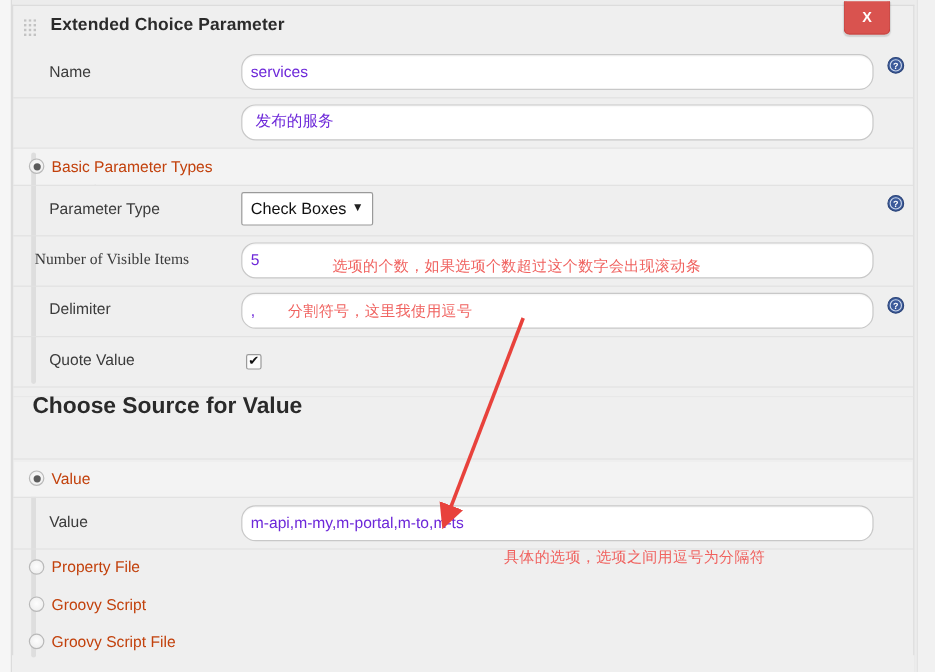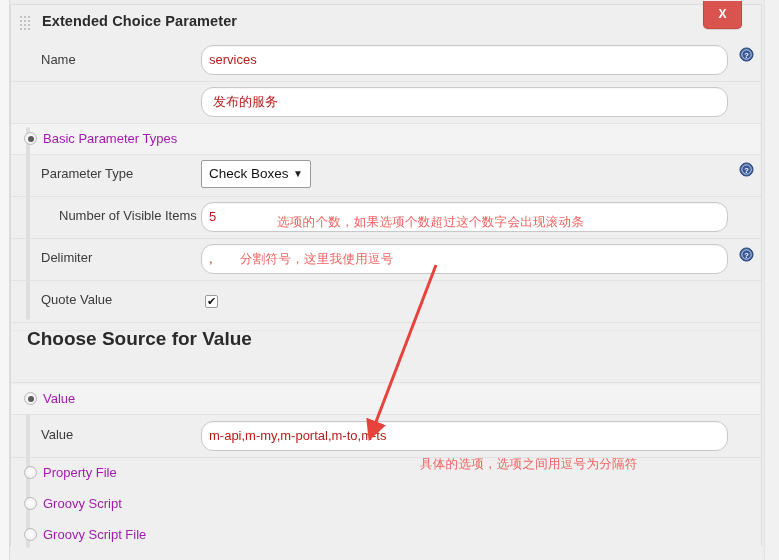--- a/index.html
+++ b/index.html
@@ -99,21 +99,21 @@
     white-space: nowrap;
   }
   .field {
     position: absolute;
     box-sizing: border-box;
     background: #fff;
     border: 1px solid #c8c8c8;
     border-radius: 12px;
     font-family: "Liberation Sans", "DejaVu Sans", sans-serif;
     font-size: 13px;
-    color: #b91c1c;
+    color: #6d28d9;
     padding: 0 7px;
     line-height: 28px;
     height: 30px;
     box-shadow: inset 0 1px 1px rgba(0,0,0,.04);
     overflow: hidden;
     white-space: nowrap;
   }
   .field.cjk { font-family: "DejaVu Sans", sans-serif; font-size: 13px; padding-left: 11px; }
 
   .select-box {
@@ -168,21 +168,21 @@
     background: #fcfcfc;
     border-radius: 2px;
     font-size: 11px;
     line-height: 11px;
     text-align: center;
     color: #111;
   }
   .radio-label {
     position: absolute;
     font-size: 13px;
-    color: #a21caf;
+    color: #c2410c;
     white-space: nowrap;
   }
 
   
   .group-bar {
     position: absolute;
     width: 4px;
     background: #dedede;
     border-radius: 2px;
   }
@@ -296,21 +296,21 @@
   <span class="help-icon" style="left:739px; top:162px;">
     <svg width="15" height="15" viewBox="0 0 16 16">
       <circle cx="8" cy="8" r="7" fill="#3b5a9a" stroke="#2c4478" stroke-width="1"></circle>
       <circle cx="8" cy="8" r="5" fill="none" stroke="#cdd8ea" stroke-width="1"></circle>
       <text x="8" y="11.5" font-size="8" font-family="Liberation Sans, sans-serif" fill="#ffffff" text-anchor="middle" font-weight="bold">?</text>
     </svg>
   </span>
 
   <div class="hr" style="left:11px; top:196px; width:750px;"></div>
 
-  <div class="row-label" style="left:59px; top:208px;">Number of Visible Items</div>
+  <div class="row-label" style="left:29px; top:208px;font-family:Liberation Serif, serif;">Number of Visible Items</div>
   <div class="field" style="left:201px; top:202px; width:527px;">5</div>
   <div class="annot" style="left:277px; top:214px;">选项的个数，如果选项个数超过这个数字会出现滚动条</div>
 
   <div class="hr" style="left:11px; top:238px; width:750px;"></div>
 
   <div class="row-label" style="left:41px; top:250px;">Delimiter</div>
   <div class="field" style="left:201px; top:244px; width:527px;">,</div>
   <div class="annot" style="left:240px; top:251px;">分割符号，这里我使用逗号</div>
   <span class="help-icon" style="left:739px; top:247px;">
     <svg width="15" height="15" viewBox="0 0 16 16">

